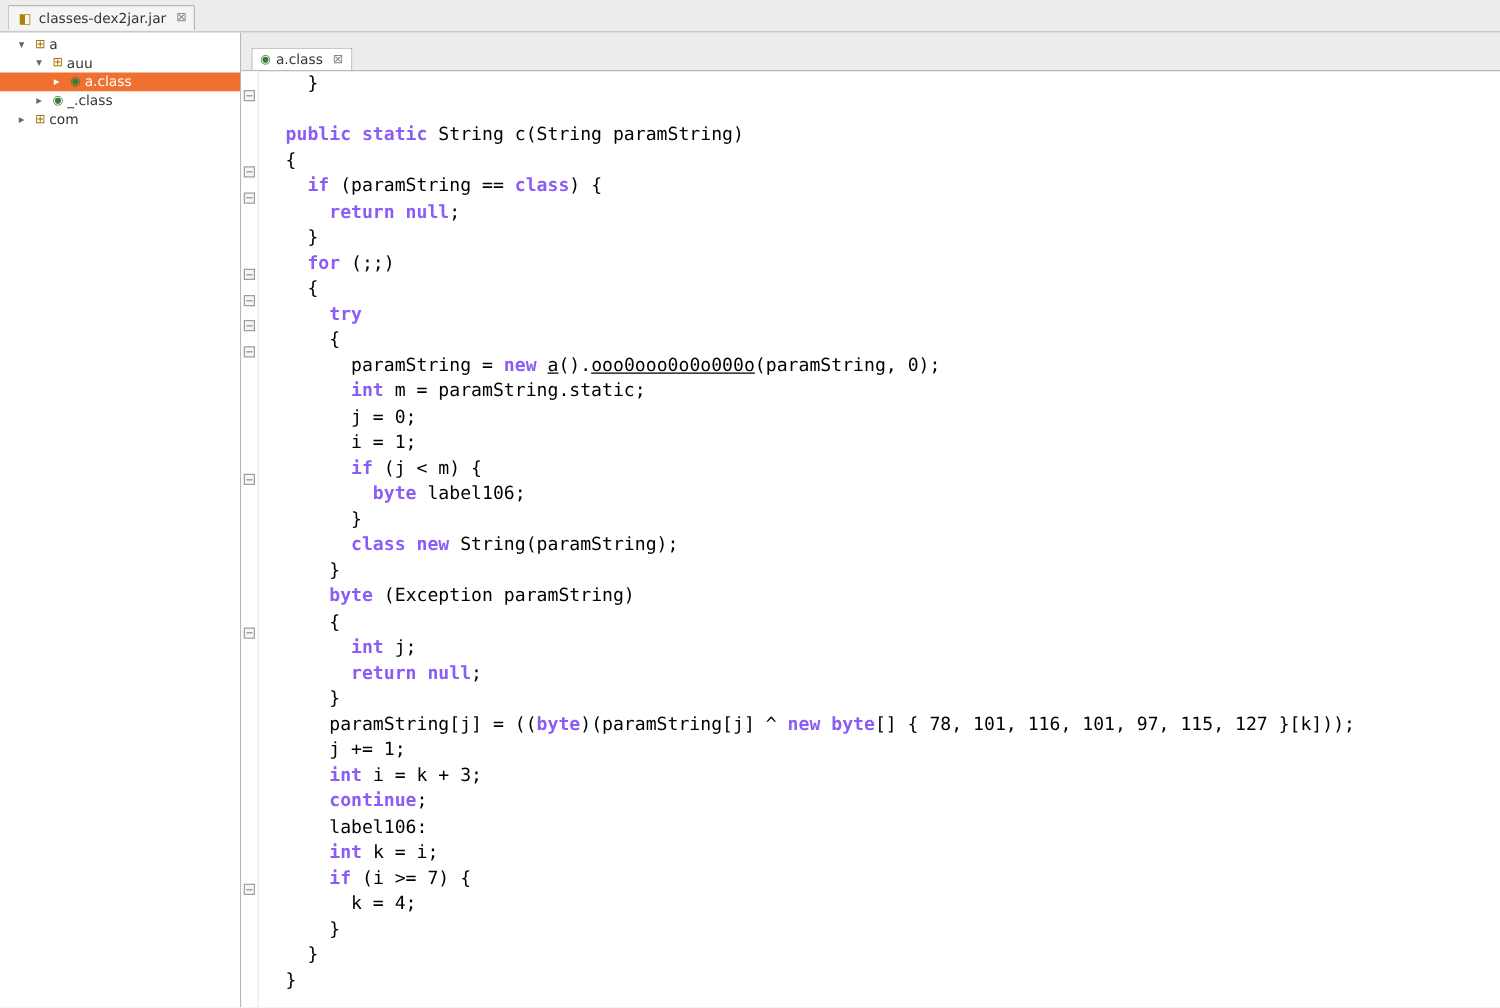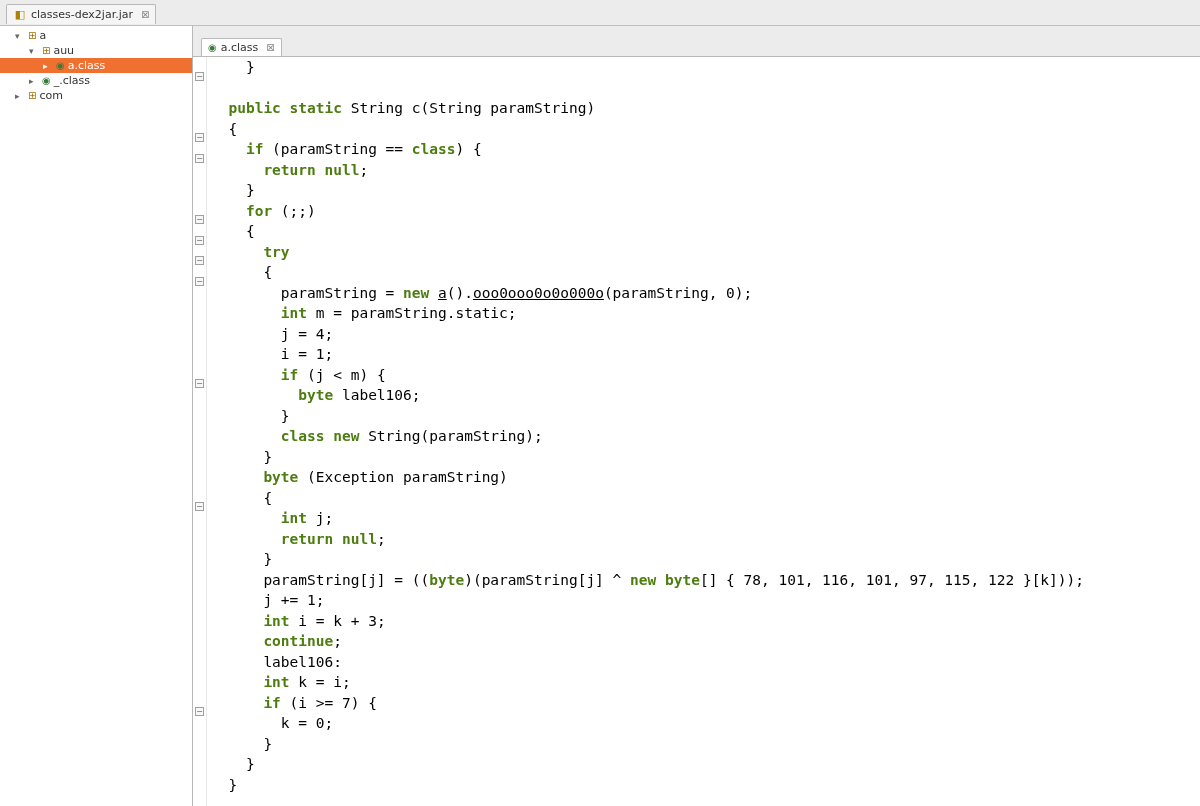--- a/index.html
+++ b/index.html
@@ -155,21 +155,21 @@
     .code-content {
       flex: 1;
       font-family: "DejaVu Sans Mono", "Consolas", monospace;
       font-size: 14.5px;
       line-height: 20.5px;
       color: #000;
       padding: 0 4px;
       white-space: pre;
       overflow: auto;
     }
-    .kw { color: #4d7c0f; font-weight: bold; }
+    .kw { color: #8b5cf6; font-weight: bold; }
     .und { text-decoration: underline; }
   </style>
 </head>
 <body>
 
 <div class="top-tab-bar">
   <div class="tab">
     <span class="icon jar-icon">◧</span>
     <span>classes-dex2jar.jar</span>
     <span class="close-x">⊠</span>
@@ -237,39 +237,39 @@
 <span>  {</span>
 <span class="kw">    if</span><span> (paramString == </span><span class="kw">class</span><span>) {</span>
 <span class="kw">      return null</span><span>;</span>
 <span>    }</span>
 <span class="kw">    for</span><span> (;;)</span>
 <span>    {</span>
 <span class="kw">      try</span>
 <span>      {</span>
 <span>        paramString = </span><span class="kw">new</span><span> </span><span class="und">a</span><span>().</span><span class="und">ooo0ooo0o0o000o</span><span>(paramString, 0);</span>
 <span class="kw">        int</span><span> m = paramString.static;</span>
-<span>        j = 4;</span>
+<span>        j = 0;</span>
 <span>        i = 1;</span>
 <span class="kw">        if</span><span> (j &lt; m) {</span>
 <span class="kw">          byte</span><span> label106;</span>
 <span>        }</span>
 <span class="kw">        class new</span><span> String(paramString);</span>
 <span>      }</span>
 <span class="kw">      byte</span><span> (Exception paramString)</span>
 <span>      {</span>
 <span class="kw">        int</span><span> j;</span>
 <span class="kw">        return null</span><span>;</span>
 <span>      }</span>
-<span>      paramString[j] = ((</span><span class="kw">byte</span><span>)(paramString[j] ^ </span><span class="kw">new</span><span> </span><span class="kw">byte</span><span>[] { 78, 101, 116, 101, 97, 115, 122 }[k]));</span>
+<span>      paramString[j] = ((</span><span class="kw">byte</span><span>)(paramString[j] ^ </span><span class="kw">new</span><span> </span><span class="kw">byte</span><span>[] { 78, 101, 116, 101, 97, 115, 127 }[k]));</span>
 <span>      j += 1;</span>
 <span class="kw">      int</span><span> i = k + 3;</span>
 <span class="kw">      continue</span><span>;</span>
 <span>      label106:</span>
 <span class="kw">      int</span><span> k = i;</span>
 <span class="kw">      if</span><span> (i &gt;= 7) {</span>
-<span>        k = 0;</span>
+<span>        k = 4;</span>
 <span>      }</span>
 <span>    }</span>
 <span>  }</span>
 </div>
     </div>
   </div>
 </div>
 
 </body></html>

